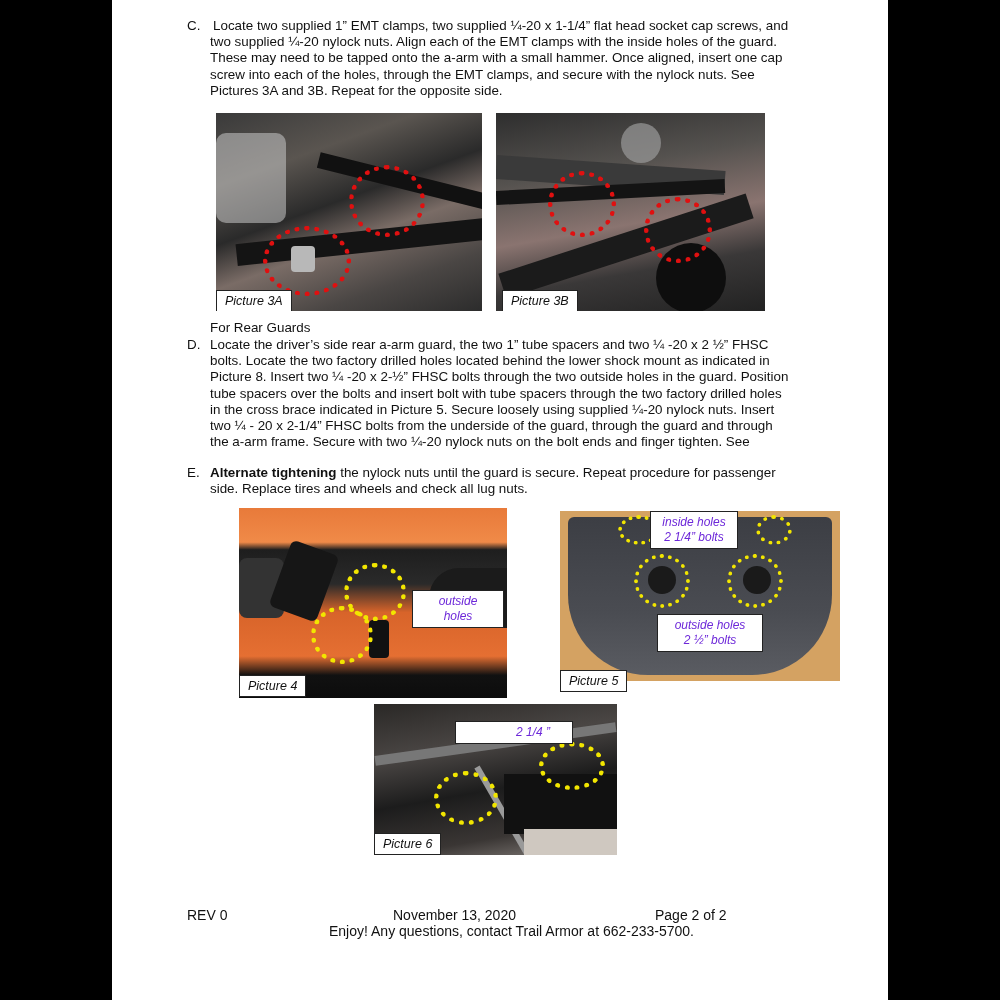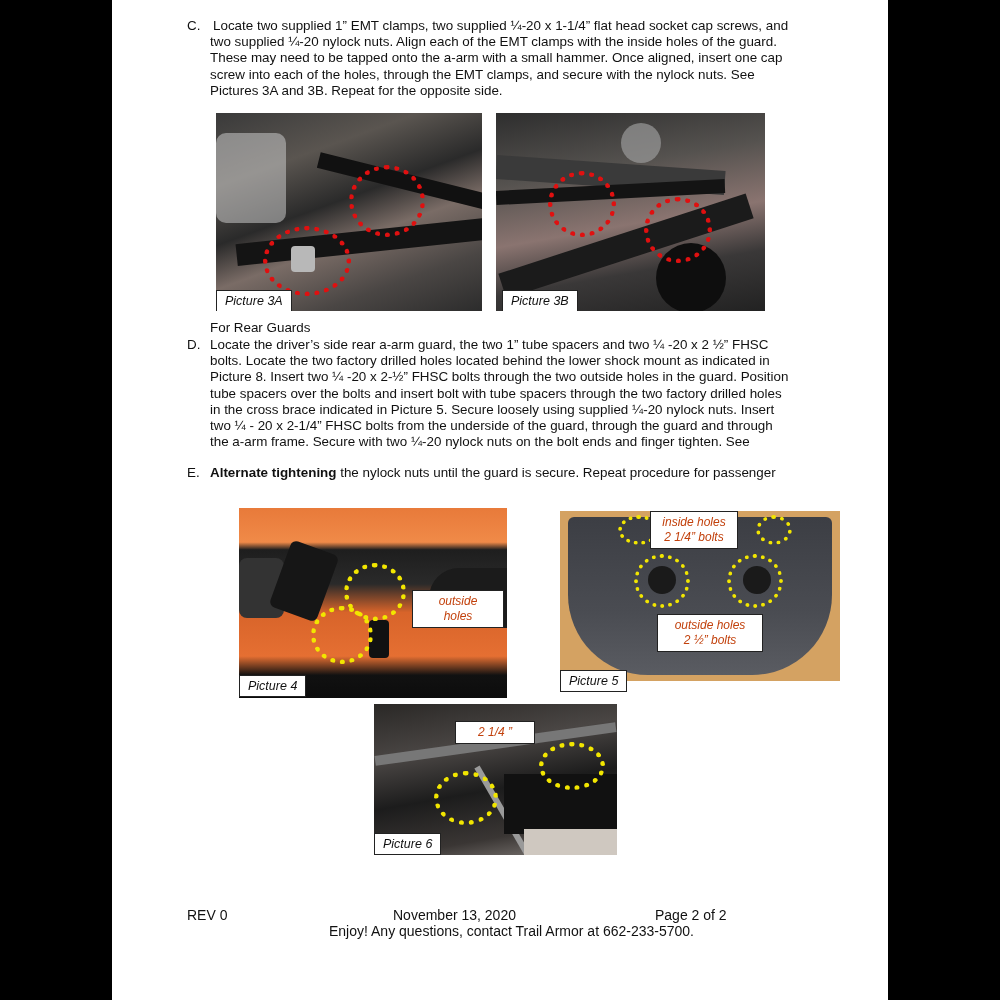--- a/index.html
+++ b/index.html
@@ -8,21 +8,21 @@
   .page { position:absolute; left:112px; top:0; width:776px; height:1000px; background:#fff; }
   .step { position:absolute; left:187px; font-size:13.4px; line-height:16.2px; }
   .step .letter { position:absolute; left:0; top:0; }
   .step .body { position:absolute; left:23px; white-space:nowrap; }
   .step .body div { white-space:nowrap; }
   .heading { position:absolute; left:210px; top:320px; font-size:13.4px; font-weight:normal; }
   .photo { position:absolute; overflow:hidden;font-style:italic; }
   .caption { position:absolute; background:#fff; border:1px solid #222; font-size:12.5px;
              padding:0 8px; line-height:20px; color:#111; }
   .callout { position:absolute; background:#fff; border:1px solid #222; font-size:12px;
-             text-align:center; line-height:15px; color:#c2410c; padding:3px 0; }
+             text-align:center; line-height:15px; color:#6d28d9; padding:3px 0; }
   .ring { position:absolute; border-radius:50%; border-style:dotted; }
   .footer { position:absolute; font-size:14px; color:#111; }
 </style>
 </head>
 <body>
 
 <div class="page"></div>
 
 <div class="step" style="top:18px;">
   <span class="letter">C.</span>
@@ -70,20 +70,21 @@
     <div>in the cross brace indicated in Picture 5. Secure loosely using supplied ¼-20 nylock nuts. Insert</div>
     <div>two ¼ - 20 x 2-1/4” FHSC bolts from the underside of the guard, through the guard and through</div>
     <div>the a-arm frame. Secure with two ¼-20 nylock nuts on the bolt ends and finger tighten. See</div>
   </div>
 </div>
 
 <div class="step" style="top:465px;">
   <span class="letter">E.</span>
   <div class="body">
     <div><b>Alternate tightening</b><span> the nylock nuts until the guard is secure. Repeat procedure for passenger</span></div>
+    <div>side. Replace tires and wheels and check all lug nuts.</div>
   </div>
 </div>
 
 <div class="photo" style="left:239px; top:508px; width:268px; height:190px;
      background:linear-gradient(180deg,#e87a3a 0%,#f08a48 18%,#1e1e1e 22%,#2a2a2a 40%,#d8642a 55%,#e56f32 78%,#111 88%,#0c0c0c 100%);">
   <div style="position:absolute;left:0;top:50px;width:45px;height:60px;background:#333;border-radius:8px;"></div>
   <div style="position:absolute;left:40px;top:38px;width:50px;height:70px;background:#161616;transform:rotate(20deg);border-radius:6px;"></div>
   <div style="position:absolute;left:190px;top:60px;width:80px;height:60px;background:#1b1b1b;border-radius:40px 0 0 40px;"></div>
   <div style="position:absolute;left:130px;top:112px;width:20px;height:38px;background:#111;border-radius:4px;"></div>
   <div class="ring" style="left:105px;top:55px;width:52px;height:48px;border:5px dotted #f2e600;"></div>
@@ -116,20 +117,20 @@
 </div>
 
 <div class="photo" style="left:374px; top:704px; width:243px; height:151px;
      background:linear-gradient(170deg,#2a2826 0%,#4a4644 30%,#1c1c1c 55%,#3a3634 80%,#8a8480 100%);">
   <div style="position:absolute;left:0;top:35px;width:243px;height:10px;background:#777;transform:rotate(-8deg);"></div>
   <div style="position:absolute;left:130px;top:55px;width:6px;height:120px;background:#9a9a9a;transform:rotate(-30deg);"></div>
   <div style="position:absolute;left:130px;top:70px;width:115px;height:60px;background:#111;"></div>
   <div style="position:absolute;left:150px;top:125px;width:93px;height:26px;background:#cfc8c0;"></div>
   <div class="ring" style="left:60px;top:67px;width:54px;height:44px;border:5px dotted #f2e600;"></div>
   <div class="ring" style="left:165px;top:38px;width:56px;height:38px;border:5px dotted #f2e600;"></div>
-  <div class="callout" style="left:81px;top:17px;width:78px;">2 1/4 ”</div>
+  <div class="callout" style="left:81px;top:17px;width:78px;padding-left:38px;">2 1/4 ”</div>
   <div class="caption" style="left:0;top:129px;">Picture 6</div>
 </div>
 
 <div class="footer" style="left:187px; top:907px;">REV 0</div>
 <div class="footer" style="left:393px; top:907px;">November 13, 2020</div>
 <div class="footer" style="left:655px; top:907px;">Page 2 of 2</div>
 <div class="footer" style="left:329px; top:923px;">Enjoy!  Any questions, contact Trail Armor at 662-233-5700.</div>
 
 </body></html>

